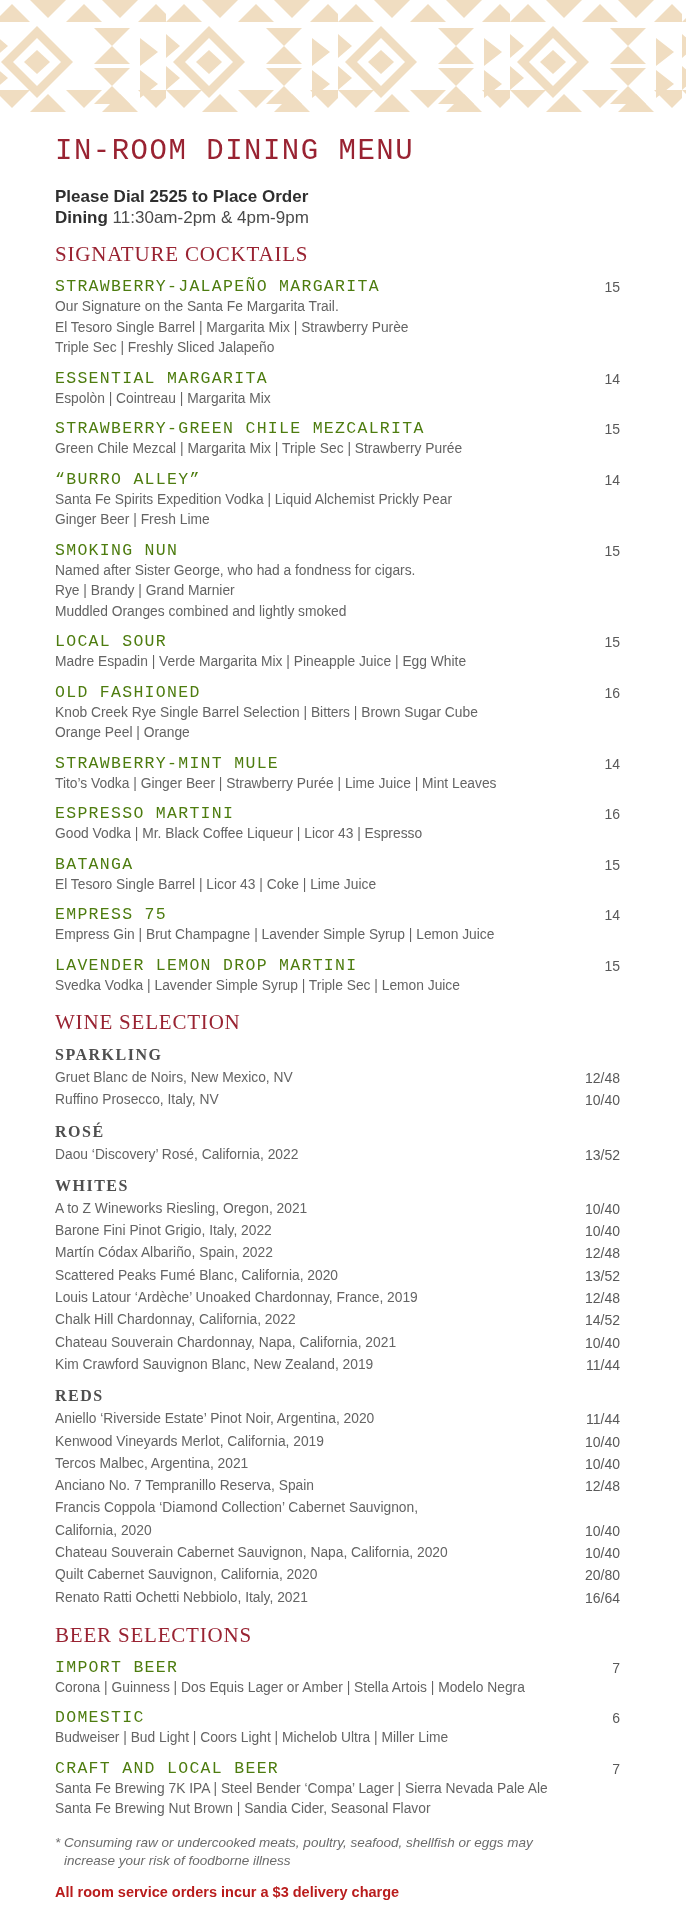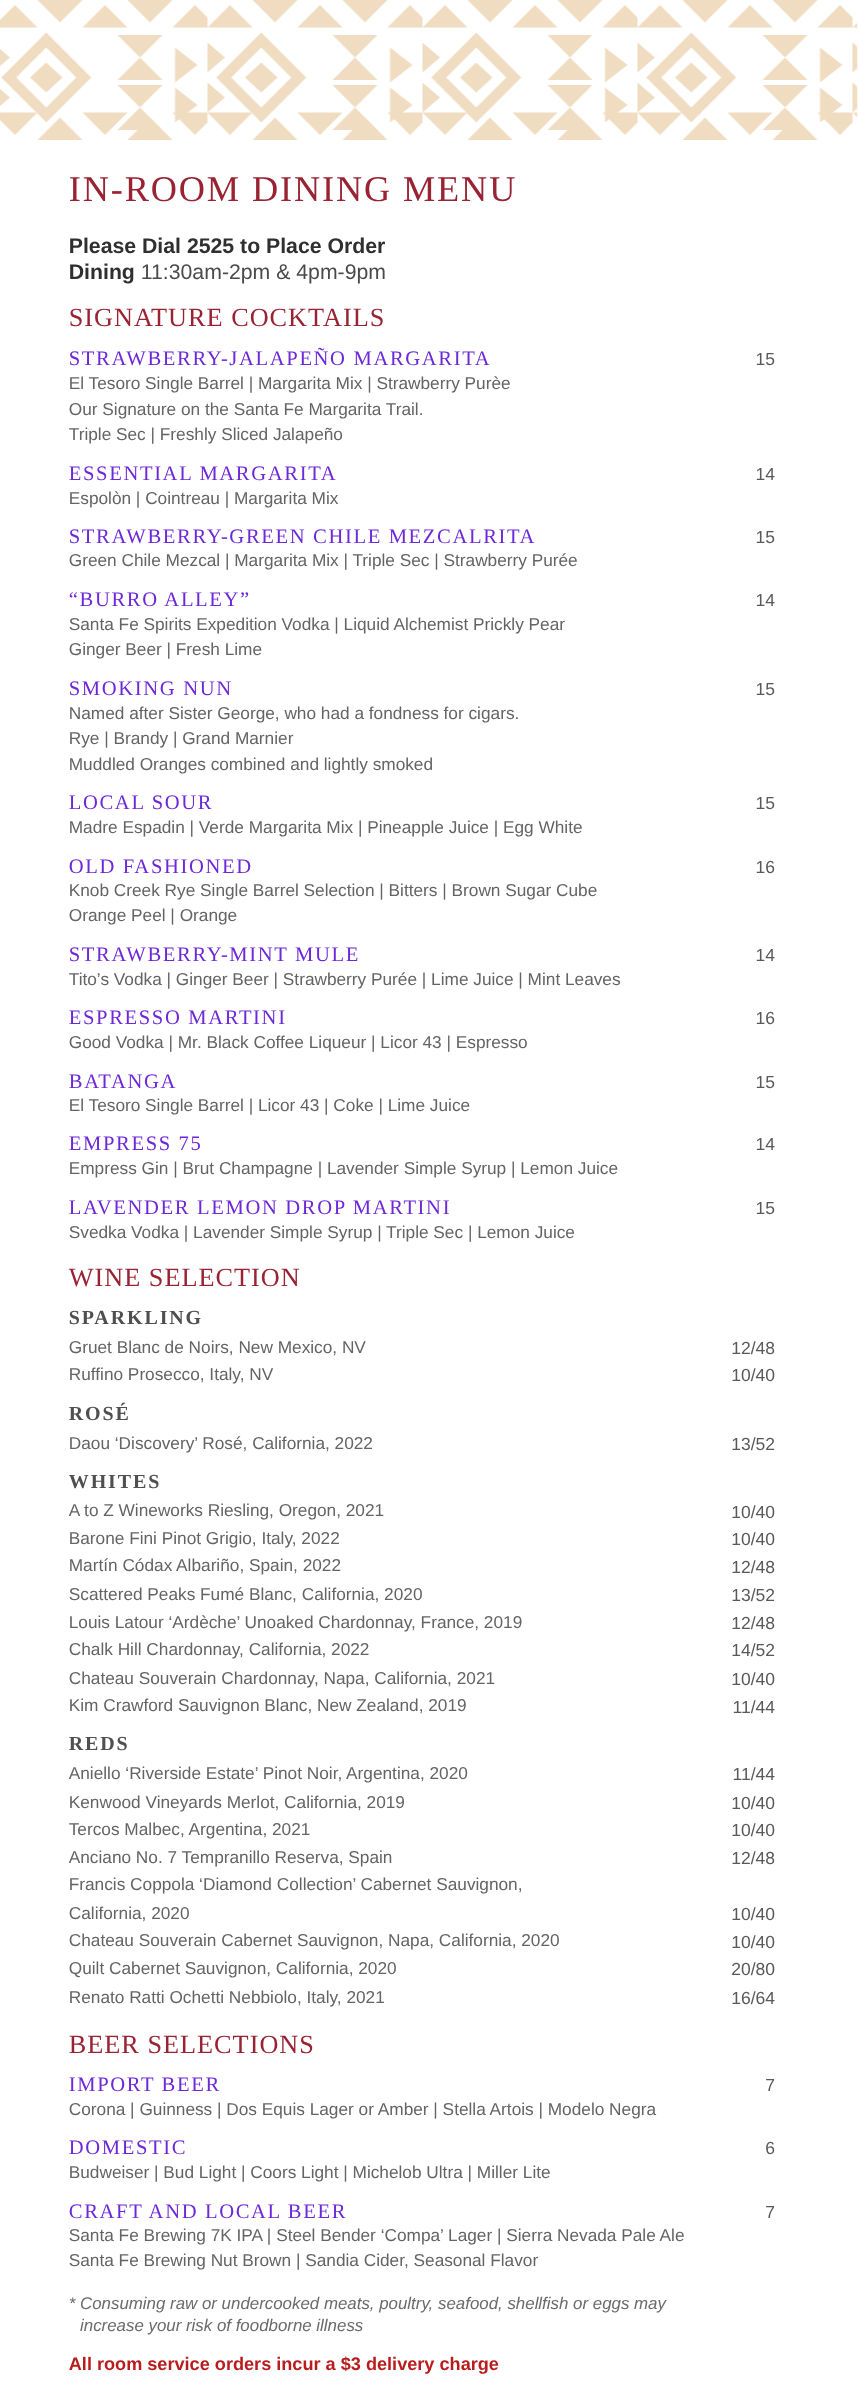--- a/index.html
+++ b/index.html
@@ -4,40 +4,40 @@
 <style>
   * { margin:0; padding:0; box-sizing:border-box; }
   html,body { width:686px; height:1920px; background:#ffffff; overflow:hidden; }
   body { font-family:"Liberation Sans", sans-serif; color:#5e5e5e; }
 
   .pattern-band { display:block; width:686px; height:112px; }
 
   .content { padding:0 66px 0 55px; }
 
   .menu-title {
-    font-family:Liberation Serif, serif; font-weight:400;
+    font-family:Liberation Mono, monospace; font-weight:400;
     color:#992332; font-size:29px; letter-spacing:1.5px;
     margin-top:23px; line-height:34px;
   }
 
   .intro { margin-top:17px; color:#2f2f2f; font-size:17px; line-height:21px; }
   .intro-bold { font-weight:bold; color:#2f2f2f; }
   .intro-reg { font-weight:normal; color:#4a4a4a; }
 
   .section-heading {
     font-family:"Liberation Serif", serif; font-weight:400;
     color:#992332; font-size:21px; letter-spacing:0.8px;
     margin-top:13px; line-height:26px;
   }
 
   .item { margin-top:9px; }
   .item-row { display:flex; justify-content:space-between; align-items:flex-end; }
   .item-name {
-    font-family:Liberation Serif, serif; font-weight:400;
-    color:#6d28d9; font-size:16.5px; letter-spacing:1.3px; line-height:21px;
+    font-family:Liberation Mono, monospace; font-weight:400;
+    color:#4d7c0f; font-size:16.5px; letter-spacing:1.3px; line-height:21px;
   }
   .price { color:#595959; font-size:14px; line-height:20px; white-space:nowrap; padding-left:12px; }
   .desc { color:#646464; font-size:13.8px; line-height:20.5px; }
 
   .wine-group { margin-top:9px; }
   .wine-sub {
     font-family:"Liberation Serif", serif; font-weight:700;
     color:#4f4f4f; font-size:16px; letter-spacing:1.5px; line-height:21px; margin-bottom:2px;
   }
   .wine-row { display:flex; justify-content:space-between; align-items:flex-end; }
@@ -98,22 +98,22 @@
   </div>
 
   <section>
     <h2 class="section-heading">SIGNATURE COCKTAILS</h2>
     <div id="cocktail-items">
         <div class="item">
           <div class="item-row">
             <div class="item-name">STRAWBERRY-JALAPEÑO MARGARITA</div>
             <div class="price">15</div>
           </div>
+          <div class="desc">Our Signature on the Santa Fe Margarita Trail.</div>
           <div class="desc">El Tesoro Single Barrel  |  Margarita Mix  |  Strawberry Purèe</div>
-          <div class="desc">Our Signature on the Santa Fe Margarita Trail.</div>
           <div class="desc">Triple Sec  |  Freshly Sliced Jalapeño</div>
         </div>
         <div class="item">
           <div class="item-row">
             <div class="item-name">ESSENTIAL MARGARITA</div>
             <div class="price">14</div>
           </div>
           <div class="desc">Espolòn  |  Cointreau  |  Margarita Mix</div>
         </div>
         <div class="item">
@@ -296,21 +296,21 @@
             <div class="item-name">IMPORT BEER</div>
             <div class="price">7</div>
           </div>
           <div class="desc">Corona  |  Guinness  |  Dos Equis Lager or Amber  |  Stella Artois  |  Modelo Negra</div>
         </div>
         <div class="item">
           <div class="item-row">
             <div class="item-name">DOMESTIC</div>
             <div class="price">6</div>
           </div>
-          <div class="desc">Budweiser  |  Bud Light  |  Coors Light  |  Michelob Ultra  |  Miller Lite</div>
+          <div class="desc">Budweiser  |  Bud Light  |  Coors Light  |  Michelob Ultra  |  Miller Lime</div>
         </div>
         <div class="item">
           <div class="item-row">
             <div class="item-name">CRAFT AND LOCAL BEER</div>
             <div class="price">7</div>
           </div>
           <div class="desc">Santa Fe Brewing 7K IPA  |  Steel Bender ‘Compa’ Lager  |  Sierra Nevada Pale Ale</div>
           <div class="desc">Santa Fe Brewing Nut Brown  |  Sandia Cider, Seasonal Flavor</div>
         </div>
       </div>

